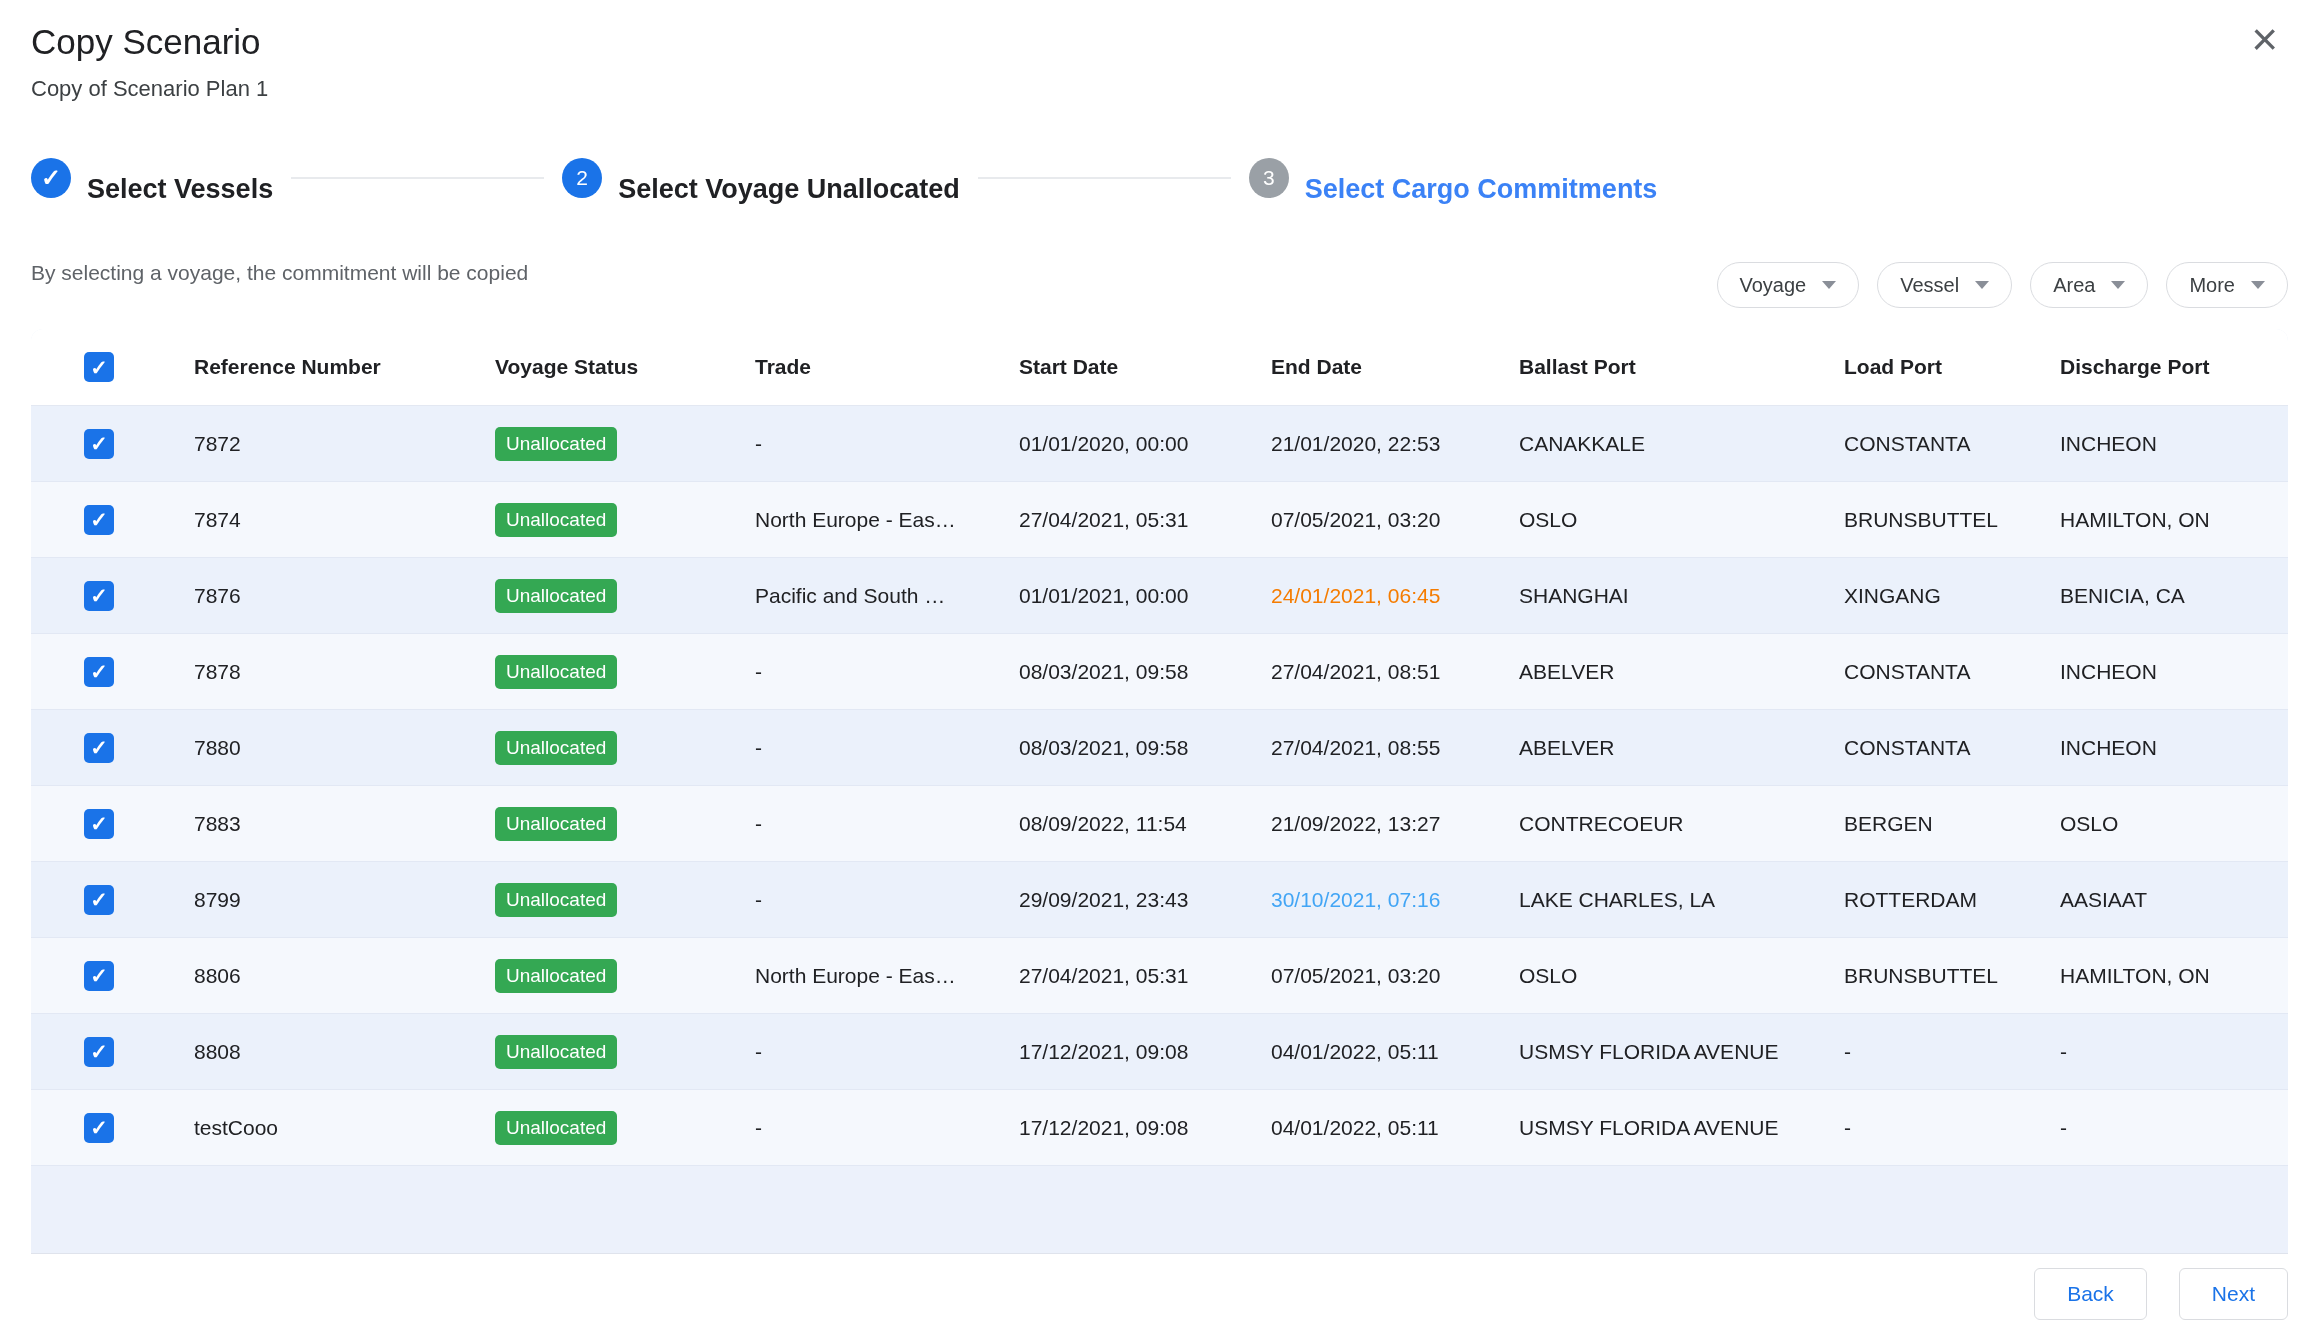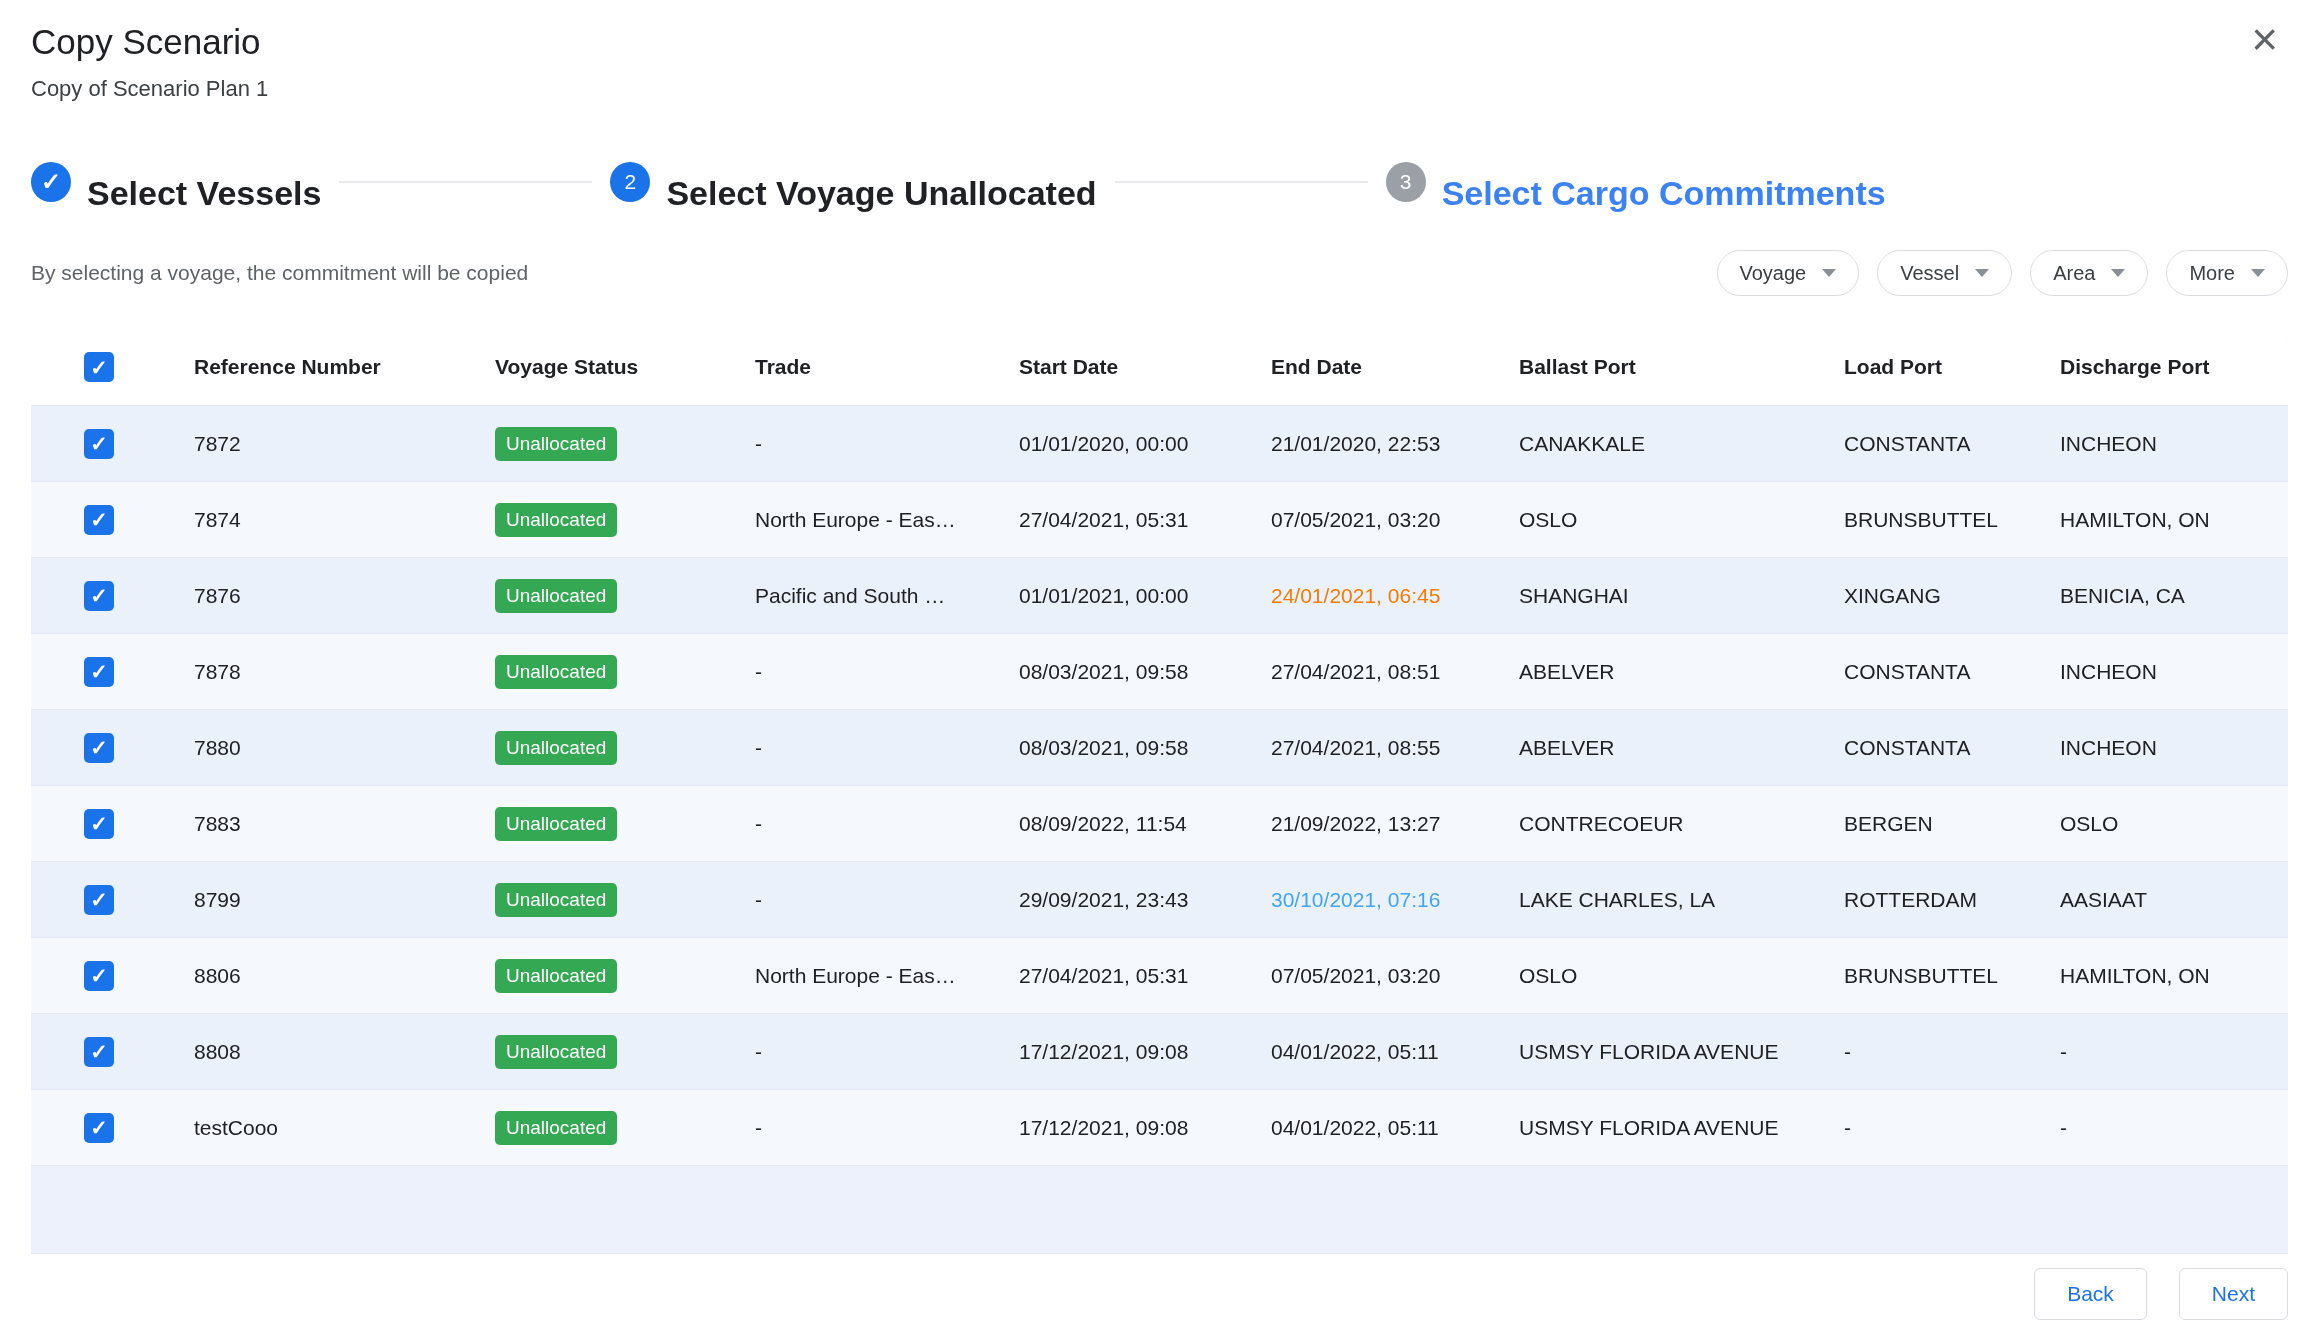--- a/index.html
+++ b/index.html
@@ -14,27 +14,27 @@
     background:none; border:none; cursor:pointer; line-height:1; font-family:inherit; }
 
   
   .stepper { position:absolute; left:31px; top:150px; display:flex; align-items:center; }
   .step { display:flex; align-items:center; cursor:pointer; }
   .circle { width:40px; height:40px; border-radius:50%; display:flex; align-items:center;
     justify-content:center; color:#fff; font-size:21px; flex:0 0 auto; }
   .circle.done, .circle.active { background:var(--accent); }
   .circle.done { font-size:24px; font-weight:bold; }
   .circle.upcoming { background:#9aa0a6; }
-  .step-label { margin-left:16px; font-size:34px; font-weight:700; color:#202124; white-space:nowrap;margin-top:24px; }
+  .step-label { margin-left:16px; font-size:27px; font-weight:700; color:#202124; white-space:nowrap;margin-top:24px; }
   .step-label.muted { color:#3b82f6; font-weight:700; }
   .connector { width:253px; height:2px; background:#e8eaed; margin:0 18px; flex:0 0 auto; }
   .helper { position:absolute; left:31px; top:213px; font-size:21px; color:#5f6368;margin-top:48px; }
 
   
-  .filters { position:absolute; top:250px; right:16px; display:flex; gap:18px; }
+  .filters { position:absolute; top:262px; right:16px; display:flex; gap:18px; }
   .pill { height:46px; display:inline-flex; align-items:center; gap:16px; padding:0 22px;
     border:1px solid #dadce0; border-radius:23px; background:#fff; font-size:20px;
     font-weight:500; color:#3c4043; cursor:pointer; font-family:inherit; }
   .chev { width:0; height:0; border-left:7px solid transparent; border-right:7px solid transparent;
     border-top:8px solid #8a8f98; }
 
   
   .table-card { position:absolute; left:31px; top:329px; width:2257px; height:925px;
     background:#ecf1fb; border-radius:12px 12px 0 0; overflow:hidden;
     border-bottom:1px solid #dfe3ec; }

